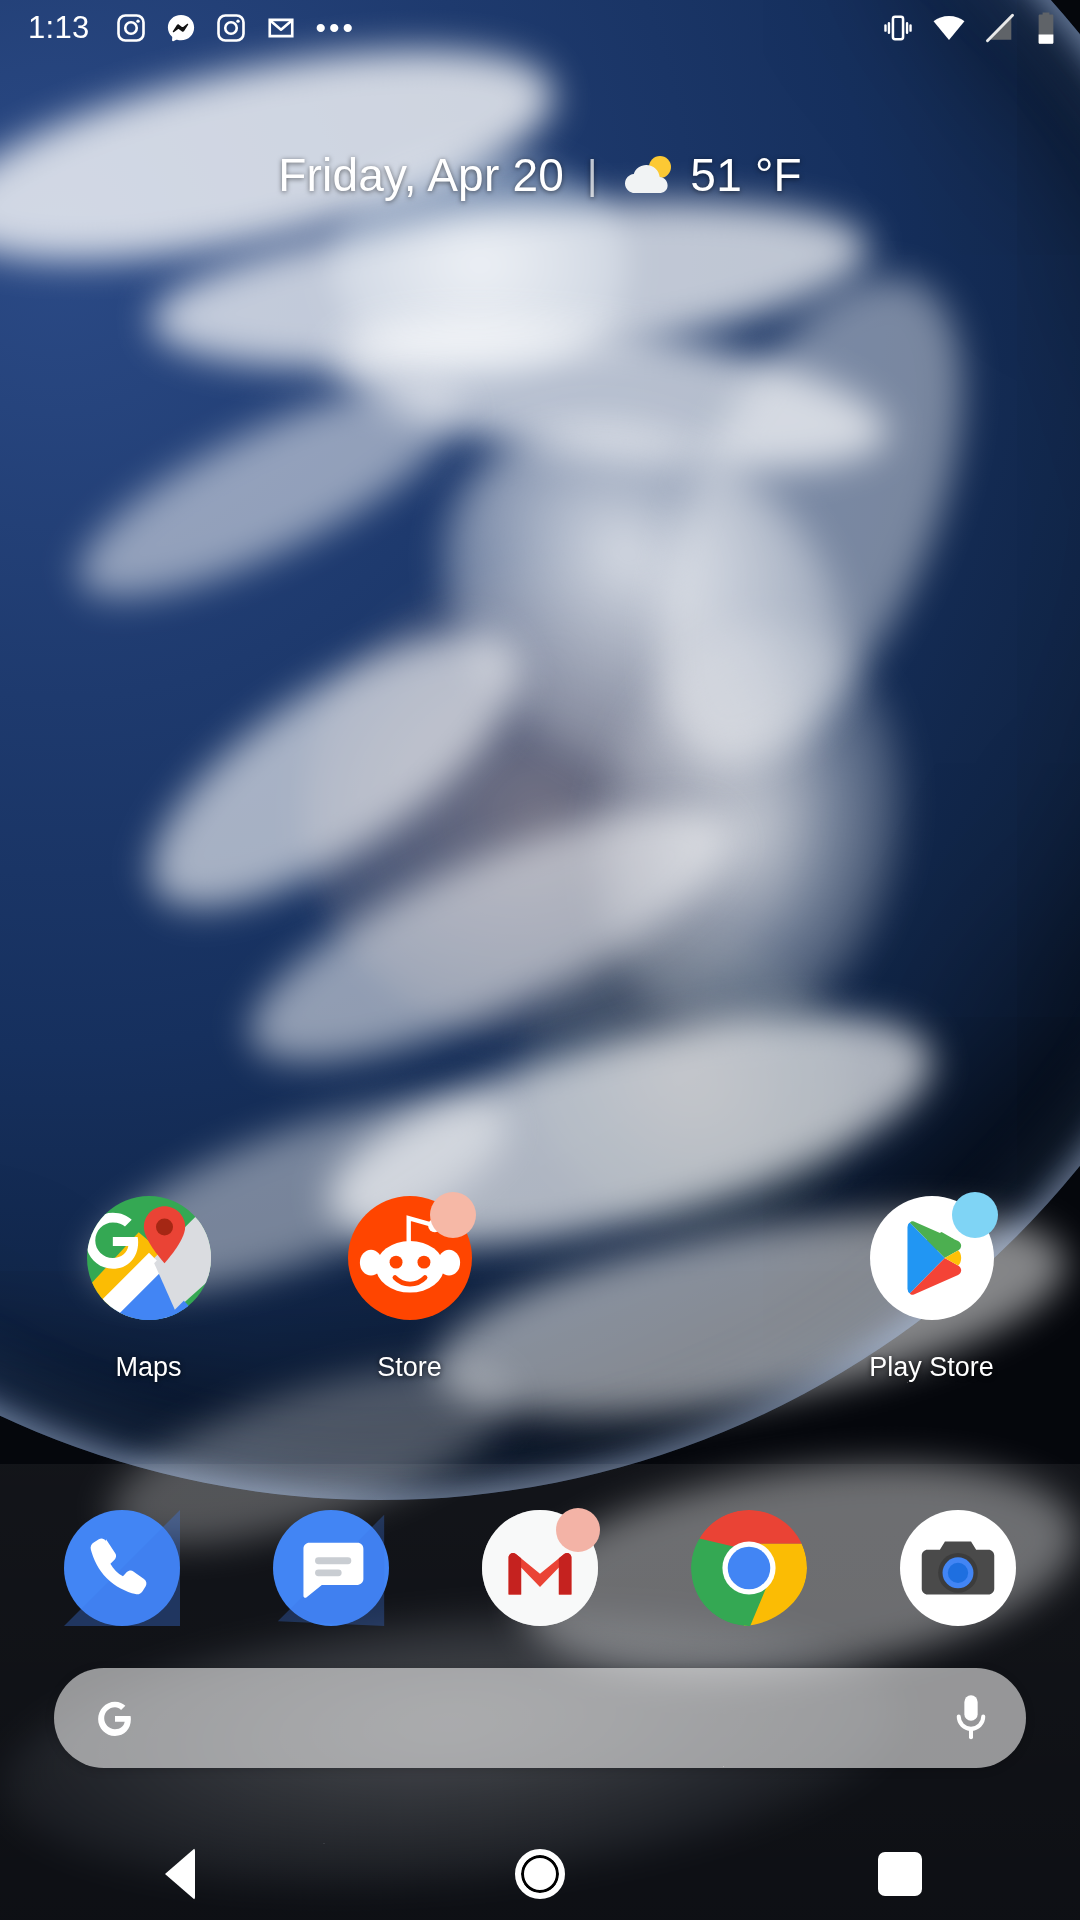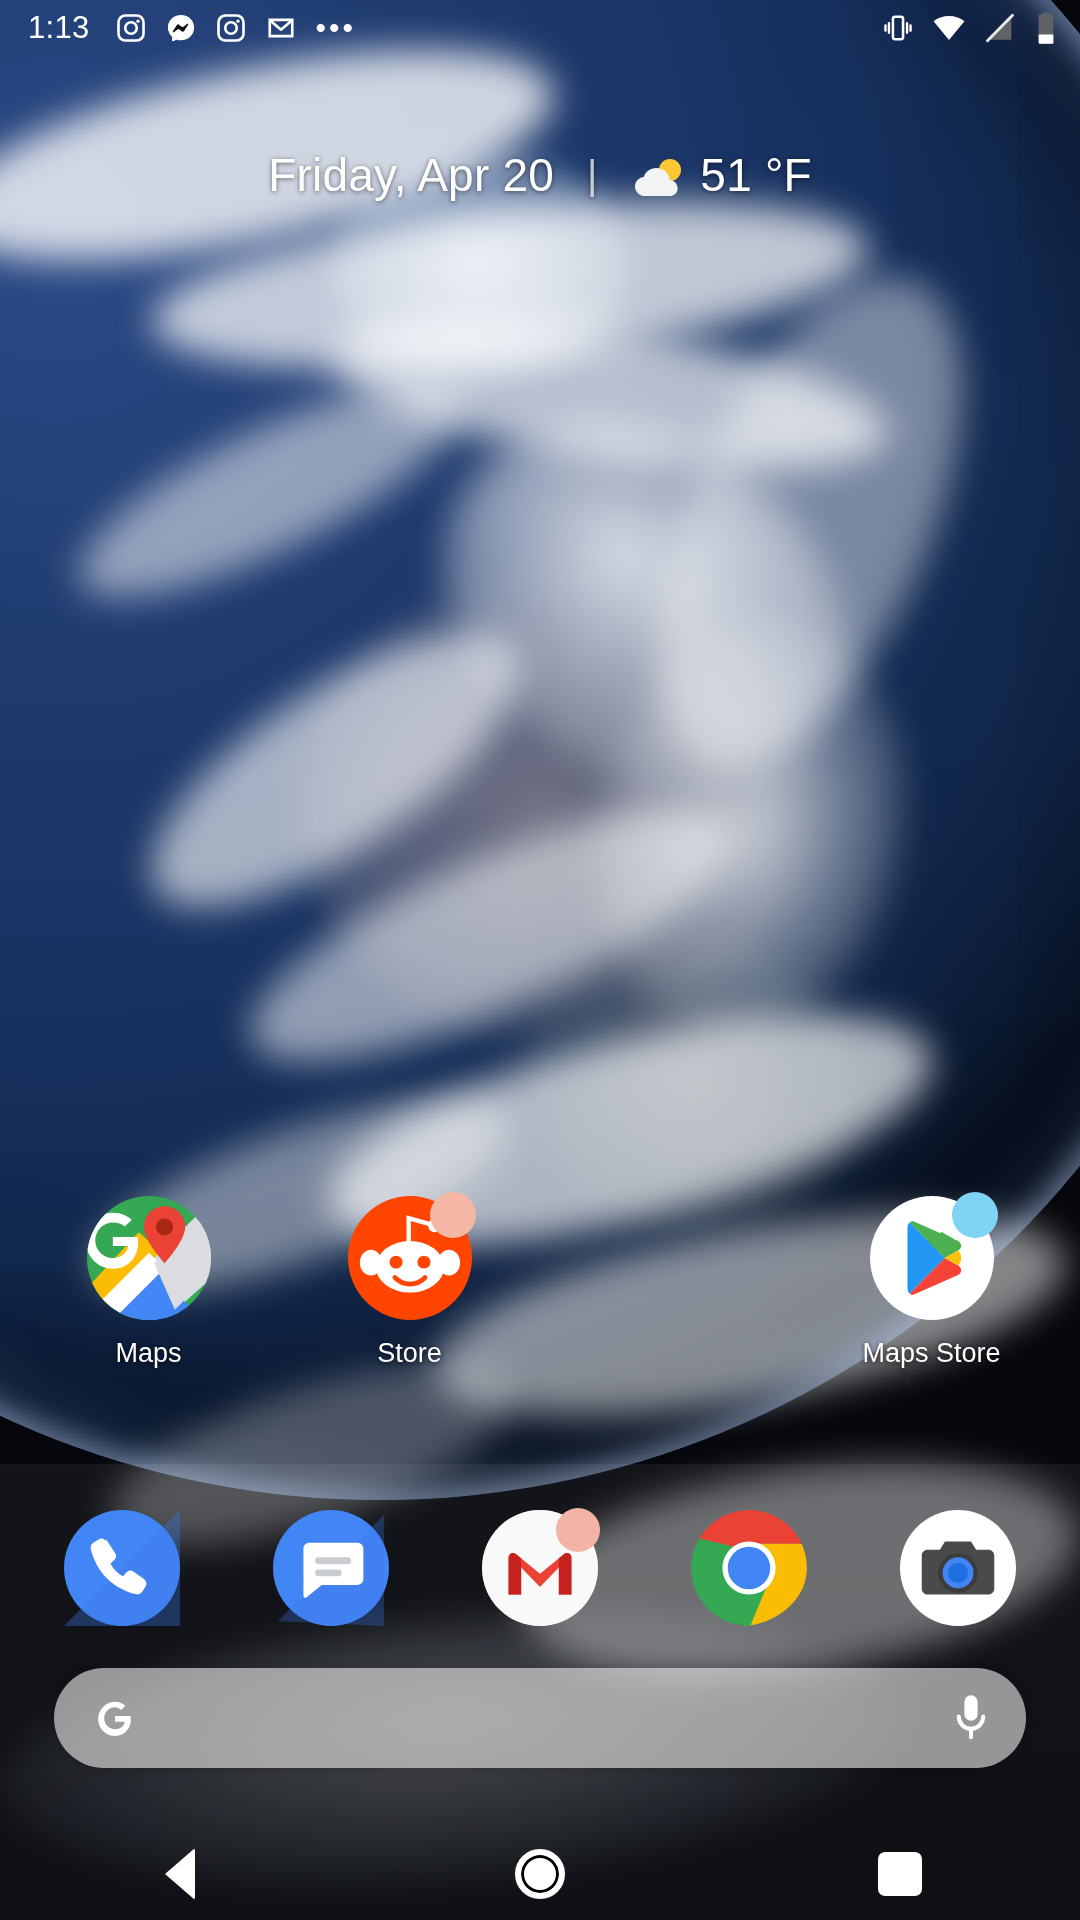--- a/index.html
+++ b/index.html
@@ -110,46 +110,46 @@
   }
   #clock{ font-size:31px; letter-spacing:.3px; }
   #status-icons-left{ display:flex; align-items:center; gap:20px; margin-left:26px; }
   #status-icons-right{ display:flex; align-items:center; gap:18px; margin-left:auto; }
   .sicon{ display:block; }
 
   
   #widget{
     position:absolute; left:0; top:148px; width:1080px;
     display:flex; align-items:center; justify-content:center;
-    gap:11px; z-index:30;
+    gap:1px; z-index:30;
     text-shadow:0 1px 5px rgba(0,0,0,.55);
   }
   #date-text{
     color:#fff; font-size:46px; font-weight:400; letter-spacing:.2px;
   }
   #widget-divider{
     color:rgba(255,255,255,.72); font-size:40px; margin:0 22px; font-weight:300;
   }
-  #weather{ display:flex; align-items:flex-end; gap:12px; }
+  #weather{ display:flex; align-items:center; gap:12px; }
   #temp-text{ color:#fff; font-size:46px; letter-spacing:.2px; }
 
   
   #app-grid{
     position:absolute; left:0; top:1196px; width:1080px;
     display:flex; z-index:30;
     padding:0 18px;
   }
   .app-cell{
     width:25%;
     display:flex; flex-direction:column; align-items:center;
     cursor:pointer;
   }
   .icon-wrap{ position:relative; width:124px; height:124px; }
   .app-label{
-    margin-top:18px; color:#fff; font-size:27px;
+    margin-top:32px; color:#fff; font-size:27px;
     text-shadow:0 1px 5px rgba(0,0,0,.75);
     white-space:nowrap;
   }
   .badge{
     position:absolute; top:-4px; right:-4px;
     width:46px; height:46px; border-radius:50%;
   }
 
   
   #dock-bg{
@@ -353,21 +353,21 @@
         <circle cx="24" cy="24" r="24" fill="#fff"></circle>
         <path d="M15.4 10.4c-.5.3-.8.9-.8 1.7v23.8c0 .8.3 1.4.8 1.7l12.3-13.6L15.4 10.4z" fill="#2196f3"></path>
         <path d="M32.6 19.9l-4.9-2.8-12.3 6.9 4.3 4.4 12.9-8.5z" fill="#4caf50" transform="translate(0,-3.2)"></path>
         <path d="M15.4 10.4l13.5 13.6 5.2-2.9c1.6-.9 1.6-2.8 0-3.7L17 9.9c-.6-.3-1.2-.2-1.6.5z" fill="#4caf50"></path>
         <path d="M15.4 37.6c.4.7 1 .8 1.6.5l17.1-7.5c1.6-.9 1.6-2.8 0-3.7l-5.2-2.9L15.4 37.6z" fill="#f44336"></path>
         <path d="M34.1 21.1l-5.2 2.9 5.2 2.9c1.6-.9 1.6-4.9 0-5.8z" fill="#ffc107"></path>
         <path d="M28.9 24L15.4 10.4c-.5.3-.8.9-.8 1.7v23.8c0 .8.3 1.4.8 1.7L28.9 24z" fill="#2196f3"></path>
       </svg>
       <div class="badge" style="background:#7fd4f5;"></div>
     </div>
-    <span class="app-label">Maps Store</span>
+    <span class="app-label">Play Store</span>
   </div>
 </div>
 
 <div id="dock-bg"></div>
 
 <div id="dock">
 
   <div class="dock-cell">
     <div class="dock-icon-wrap">
       <svg width="116" height="116" viewBox="0 0 48 48">

